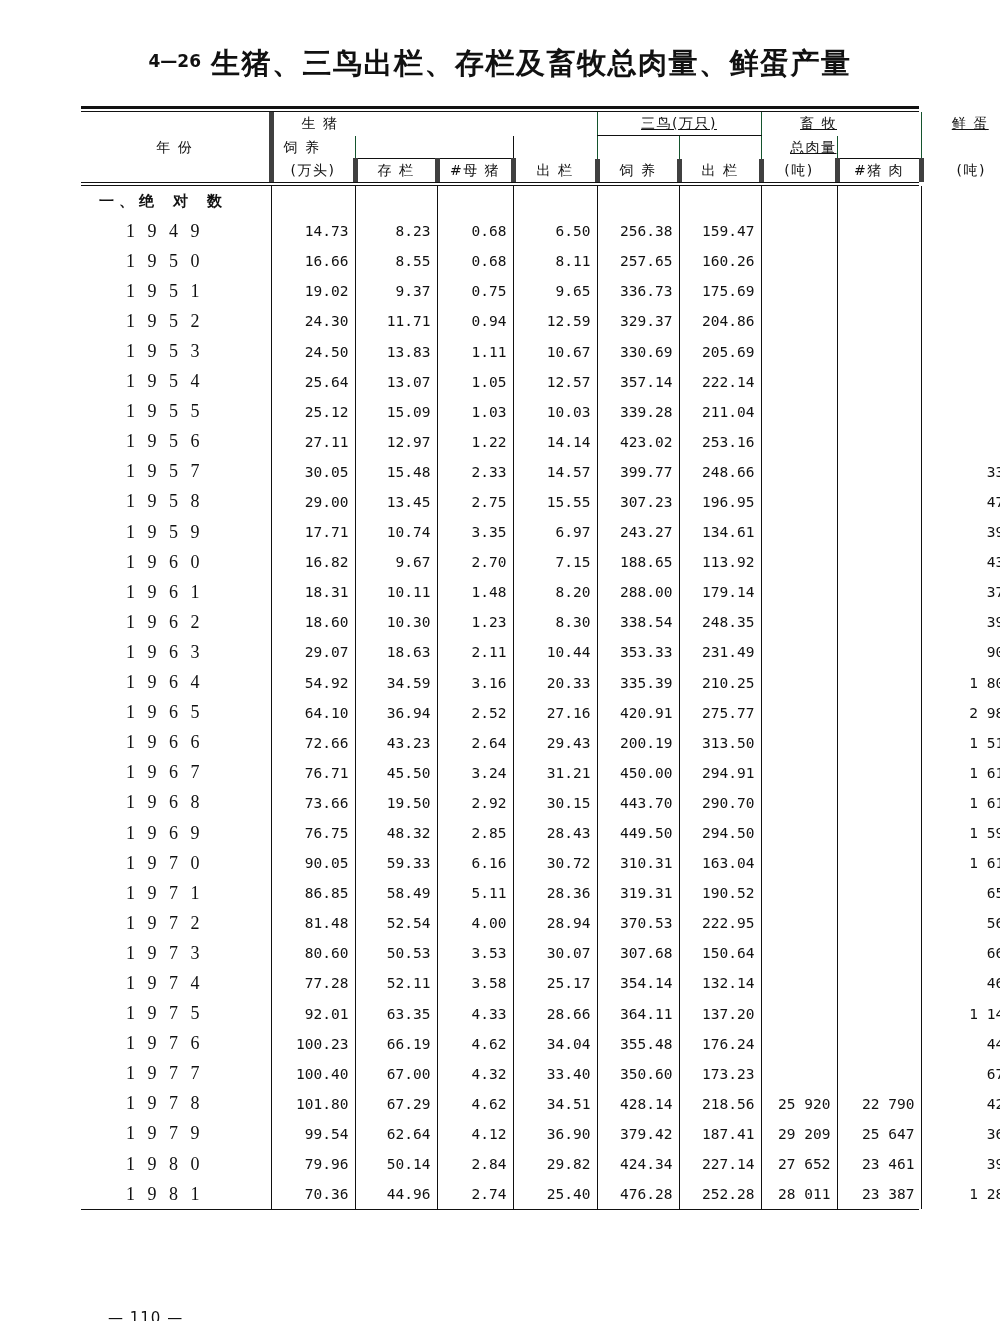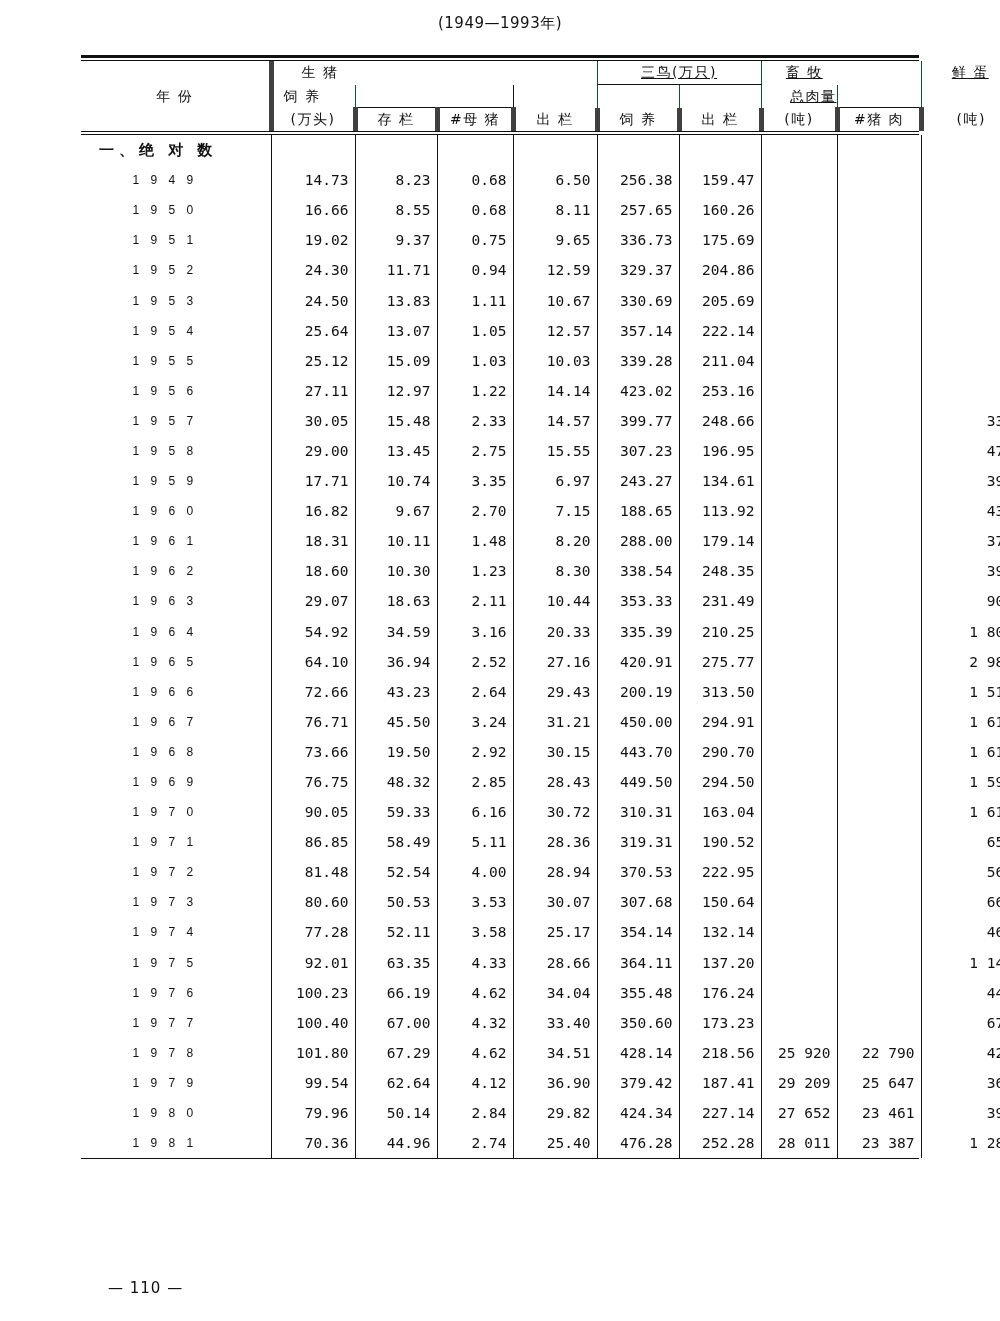--- a/index.html
+++ b/index.html
@@ -99,28 +99,28 @@
     height: 30.1px;
     font-size: 14.5px;
     padding: 0 6px 0 0;
     text-align: right;
     white-space: nowrap;
   }
   .body-table td.yr {
     text-align: center;
     letter-spacing: 4px;
     padding-right: 22px;
-    font-family: Liberation Sans, sans-serif;
-    font-size: 12px;
+    font-family: Liberation Serif, serif;
+    font-size: 18px;
   }
   .body-table td.sect {
     text-align: left;
     padding-left: 18px;
     letter-spacing: 5px;
-    font-family: Liberation Sans, sans-serif;
+    font-family: Liberation Mono, monospace;
     font-size: 15px;
     font-weight: 700;
   }
   .body-table tr td.c { border-left: 1px solid #111; }
 
   .footer {
     position: absolute;
     left: 0;
     right: 0;
     bottom: 38px;
@@ -129,21 +129,23 @@
     font-family: "DejaVu Sans", sans-serif;
     font-size: 15px;
     letter-spacing: 1px;
   }
 </style>
 </head>
 <body>
 
 <div class="page">
 
-  <div class="subtitle">(1949—1993年)</div>
+  <div class="title-row">
+    <span class="tbl-num">4—26</span><span class="tbl-title">生猪、三鸟出栏、存栏及畜牧总肉量、鲜蛋产量</span>
+  </div>
 
   <div class="table-wrap">
 
     <div class="rule-top"></div>
     <div style="height:2px"></div>
     <div class="rule-thin"></div>
 
     <table class="hdr-table">
       <colgroup>
         <col style="width:190px">
@@ -159,21 +161,21 @@
       </colgroup>
 
       <tbody>
           <tr>
         <td rowspan="3" class="vr">年            份</td>
         <td style="text-align:left;padding-left:28px">生   猪</td>
         <td></td>
             <td></td>
             <td></td>
         <td colspan="2" class="vl hb">三鸟(万只)</td>
-        <td class="vl" style="text-align:center;padding-left:10px">畜   牧</td>
+        <td class="vl" style="text-align:right;padding-left:10px">畜   牧</td>
         <td></td>
         <td class="vl">鲜   蛋</td>
       </tr>
 
       <tr>
         <td style="text-align:left;padding-left:10px">饲   养</td>
         <td colspan="2" class="vl hb" style="border-right:1px solid #111"></td>
         <td class="vl"></td>
         <td class="vl"></td>
         <td class="vl"></td>

